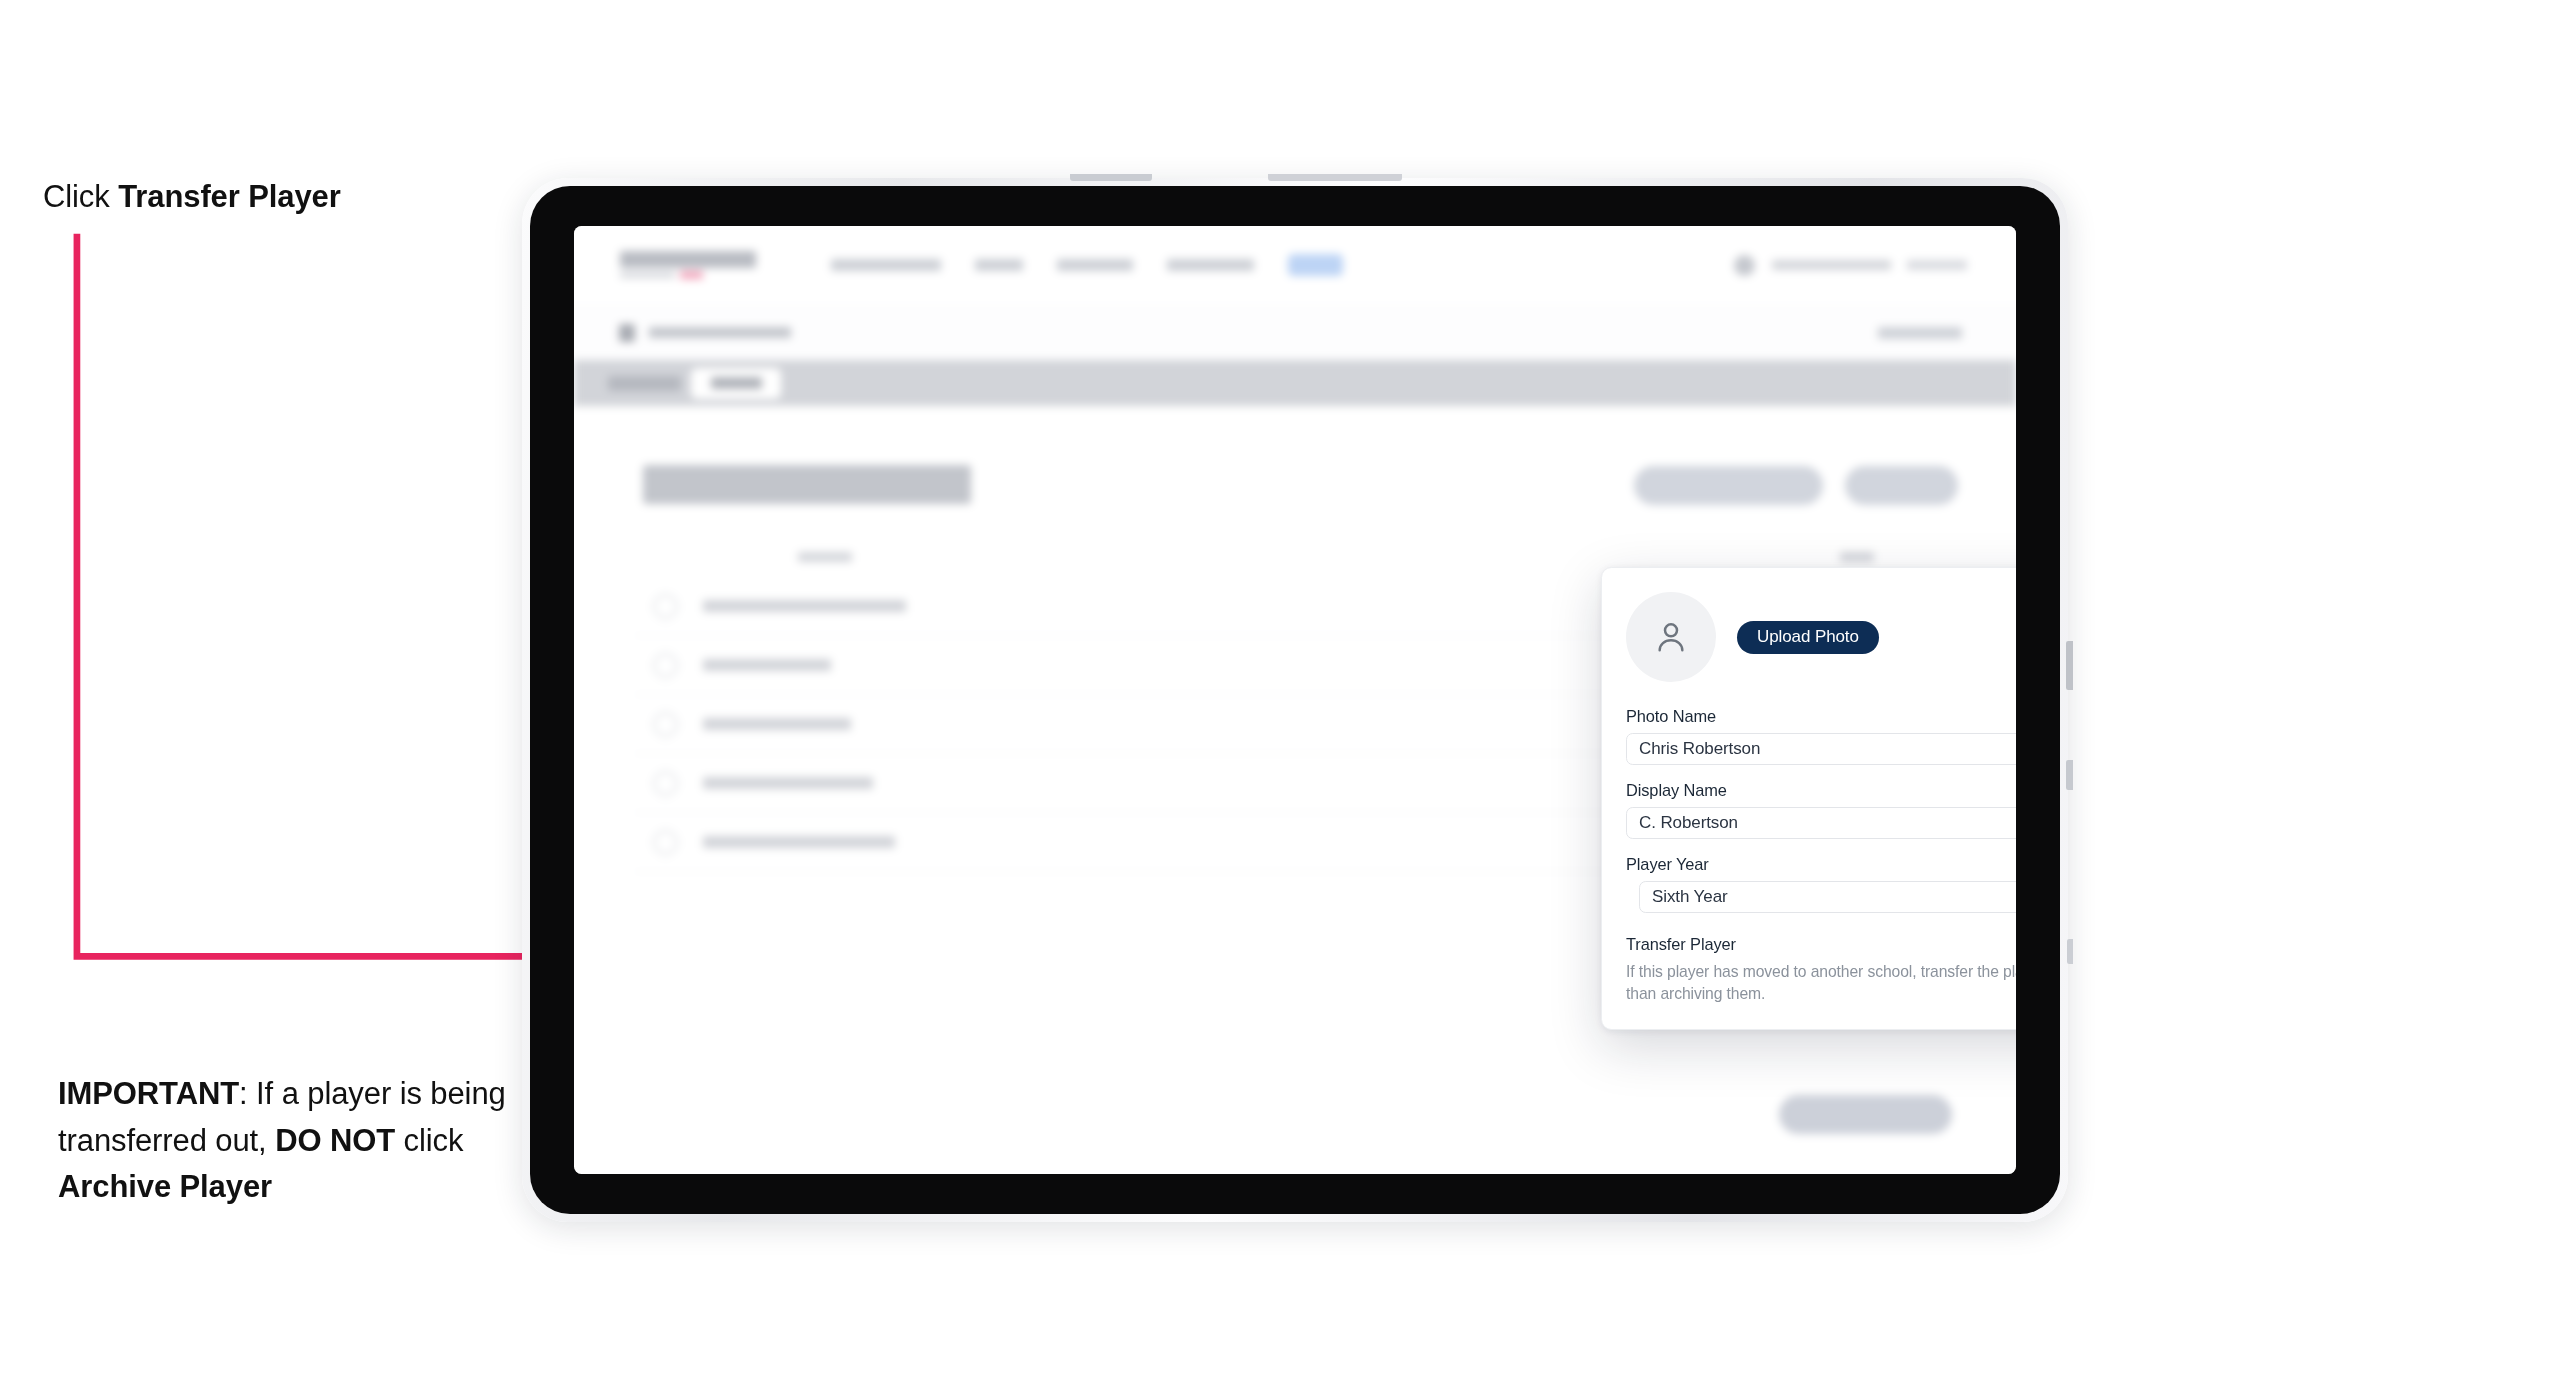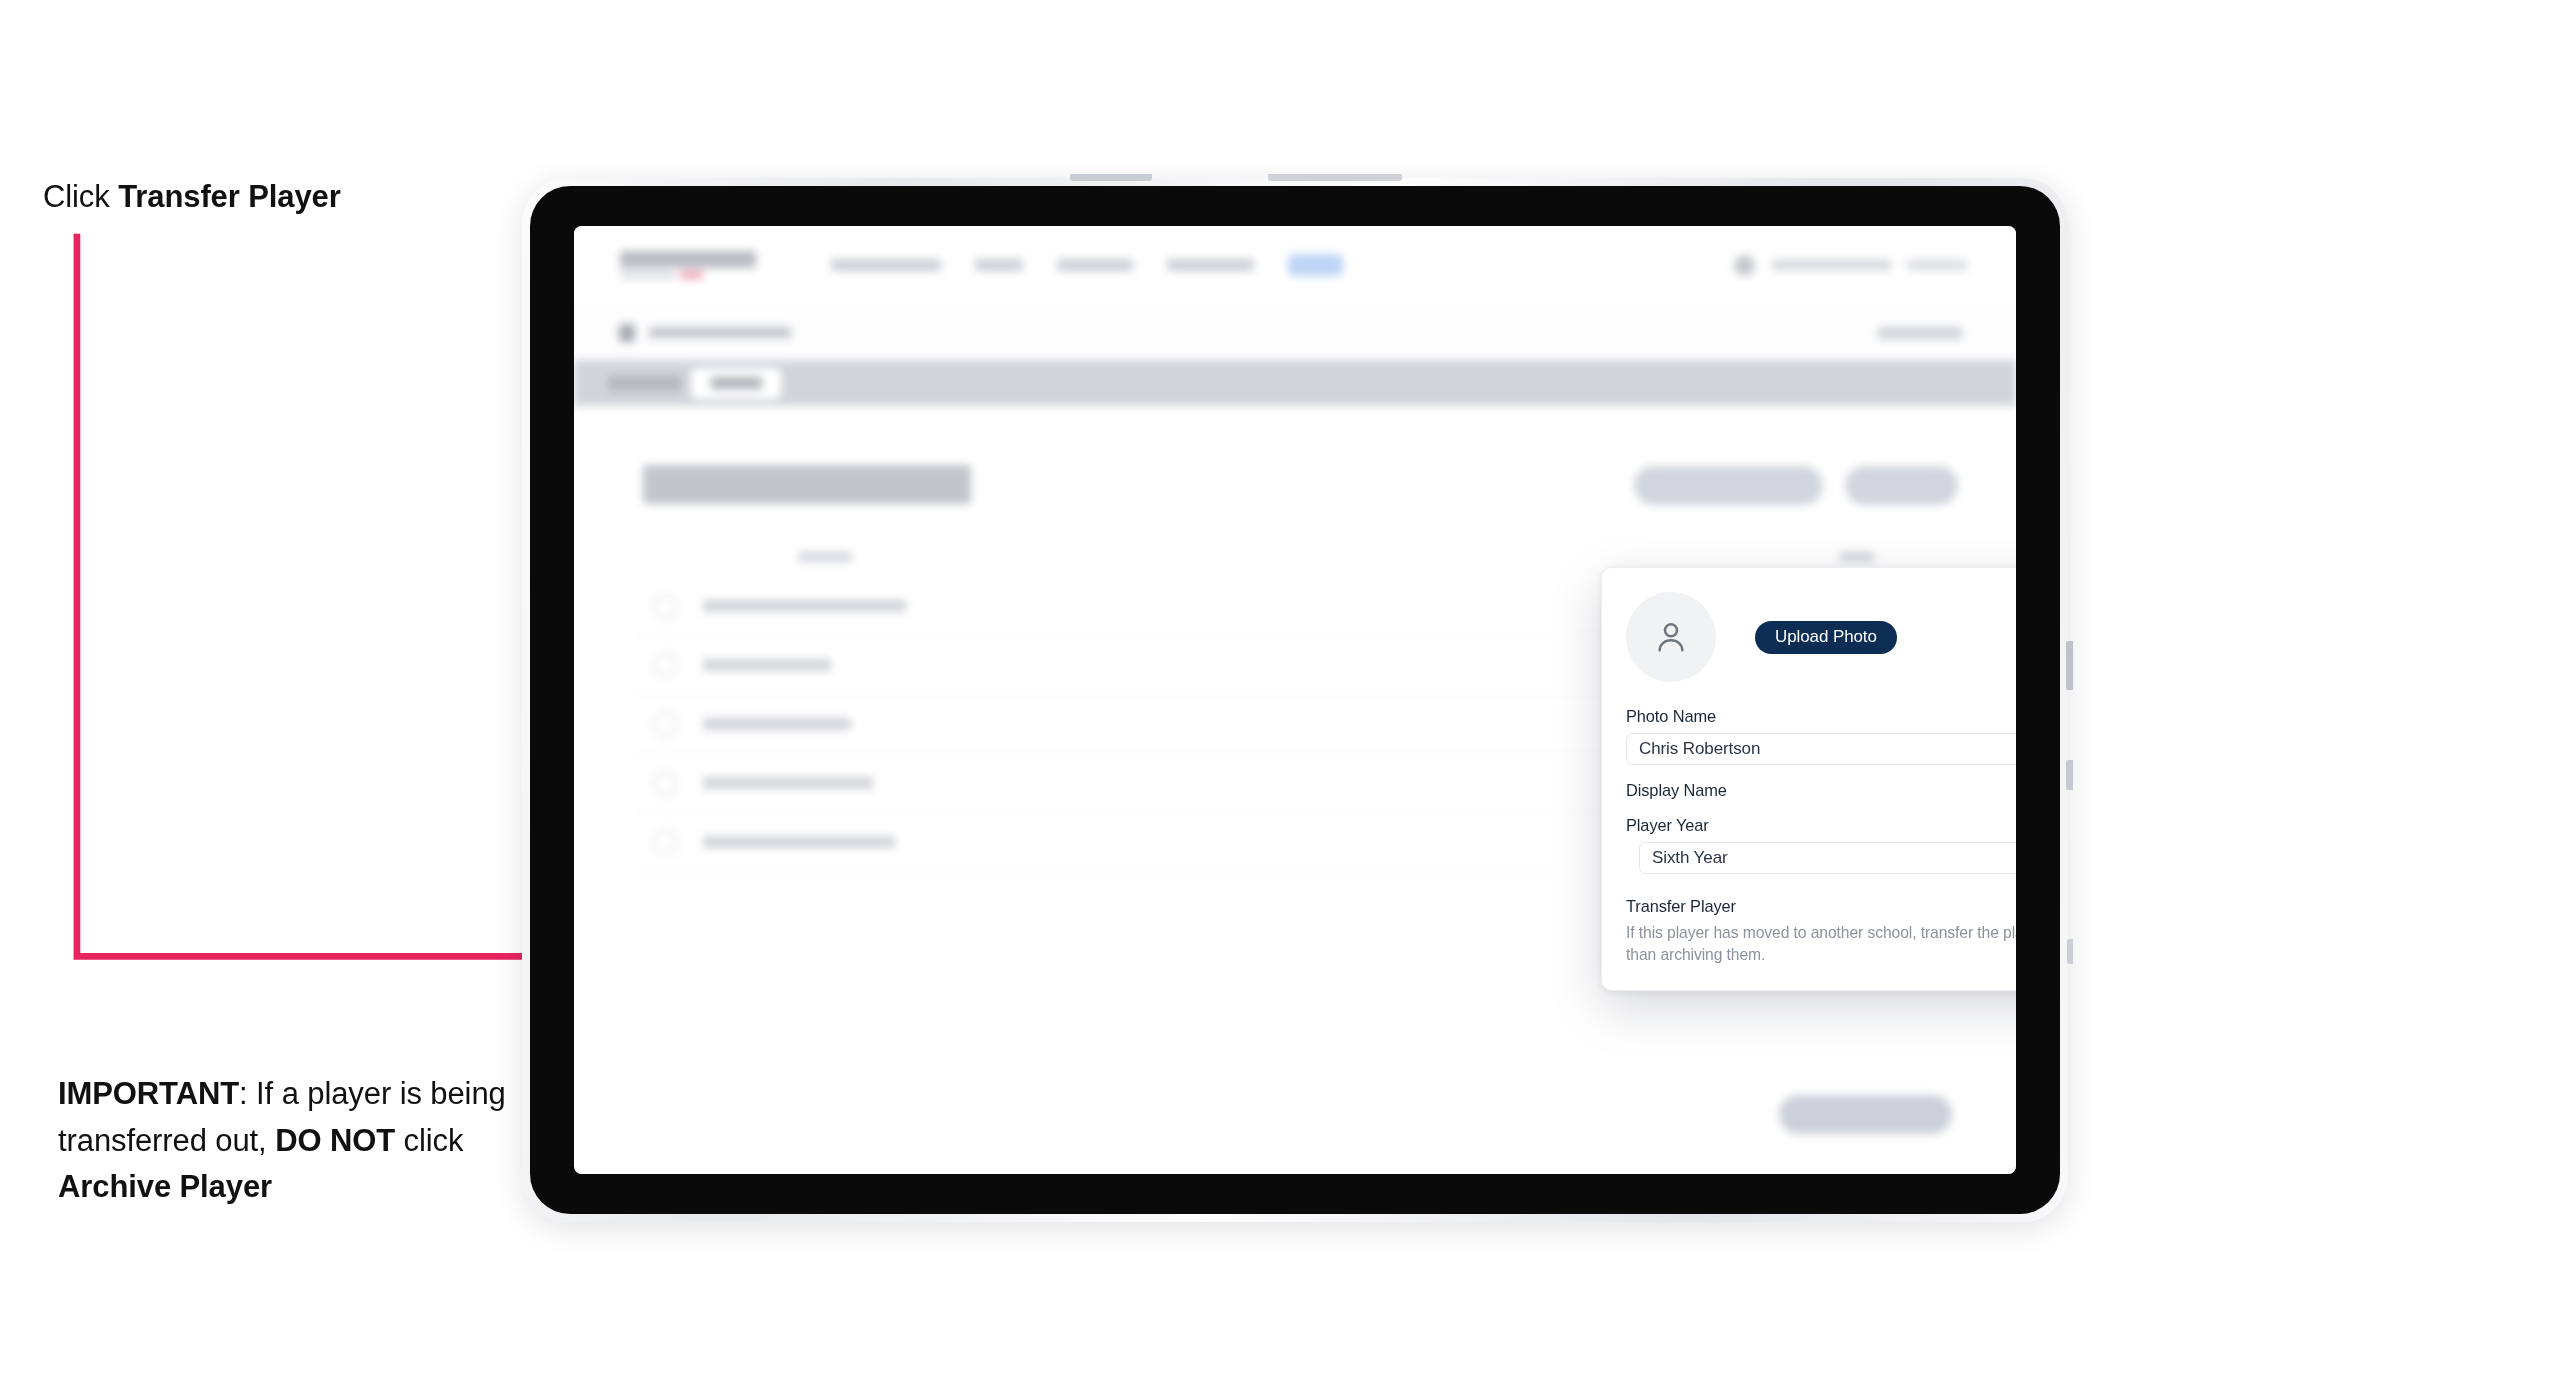--- a/index.html
+++ b/index.html
@@ -182,21 +182,21 @@
     padding: 0 22.4px 0 24px;
   }
   .modal-title {
     font-size: 21px;
     color: #0f1b2d;
     letter-spacing: -0.1px;
   }
 
   .modal-body { padding: 24px 24px 4.5px 24px; }
 
-  .photo-row { display: flex; align-items: center; gap: 39px; margin-bottom: 25px; }
+  .photo-row { display: flex; align-items: center; gap: 21px; margin-bottom: 25px; }
   .avatar-circle {
     width: 90px; height: 90px; border-radius: 50%;
     background: #f1f2f4;
     display: flex; align-items: center; justify-content: center;
     flex: none;
   }
   .upload-btn {
     background: #0d2d55;
     color: #ffffff;
     border: none;
@@ -376,20 +376,21 @@
           <button class="upload-btn">Upload Photo</button>
         </div>
 
         <div class="field">
           <div class="field-label">Photo Name</div>
           <input class="field-input" type="text" value="Chris Robertson" style="">
         </div>
 
         <div class="field">
           <div class="field-label">Display Name</div>
+          <input class="field-input" type="text" value="C. Robertson" style="">
         </div>
 
 
         <div class="field">
           <div class="field-label">Player Year</div>
           <div class="select-wrap">
             <input class="field-input" type="text" readonly="" value="Sixth Year" style="">
             
           </div>
         </div>

